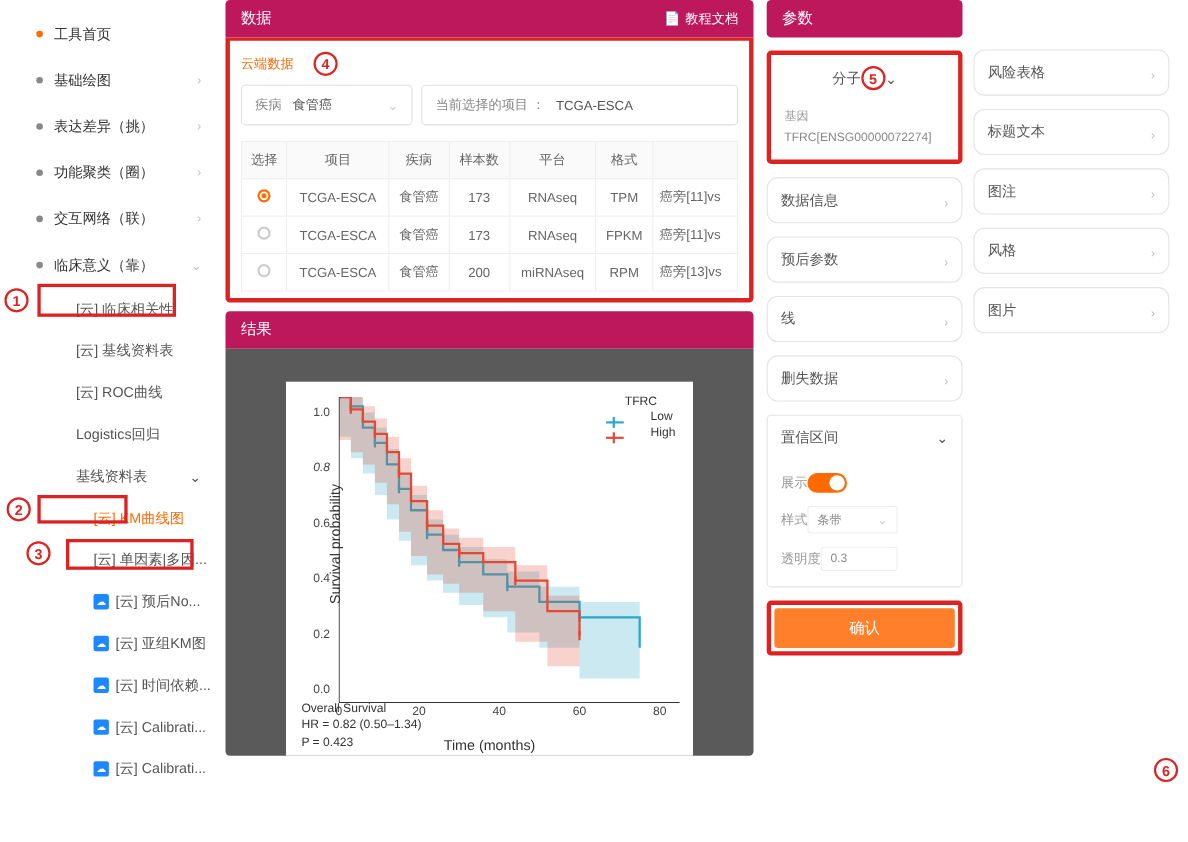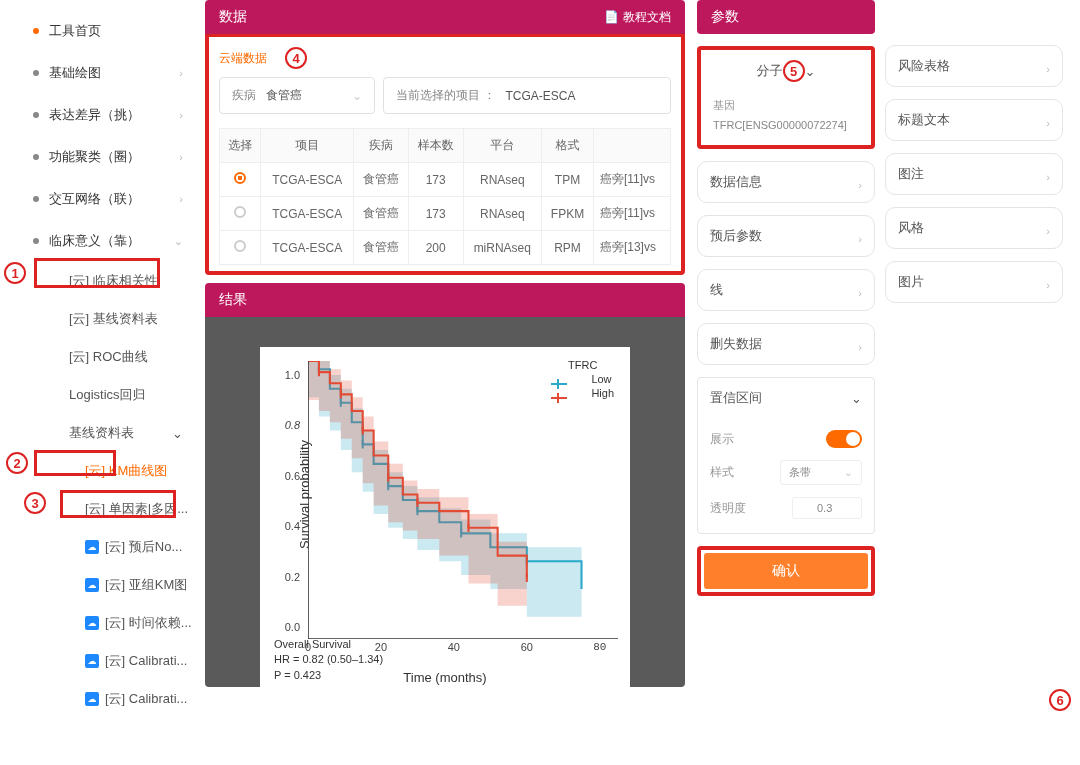--- a/index.html
+++ b/index.html
@@ -46,25 +46,25 @@
 .annot{position:absolute;left:14px;bottom:4px;font-size:11px;line-height:1.4;color:#333}
 .param-col{width:178px;display:flex;flex-direction:column;gap:12px}
 .param-box{border:1px solid #e4e4e4;border-radius:10px;padding:11px 12px;display:flex;justify-content:space-between;align-items:flex-end;color:#555;font-size:13px;cursor:pointer;background:#fff}
 .param-box .chev{color:#bbb;font-size:11px}
 .mol-box{border:4px solid #d22;border-radius:4px;padding:10px 12px 14px;background:#fff}
 .mol-top{display:flex;justify-content:center;align-items:center;padding-bottom:10px}
 .gene-lbl{font-size:11px;color:#999;margin-top:6px}
 .gene-val{font-size:11px;color:#888;margin-top:6px}
 .ci-box{border:1px solid #e4e4e4;border-radius:4px;padding:0 12px 14px;background:#fff}
 .ci-hd{display:flex;justify-content:space-between;align-items:center;padding:11px 0;color:#555}
-.ci-row{display:flex;justify-content:space-between;align-items:center;margin-top:12px;font-size:12px;color:#999}
+.ci-row{display:flex;align-items:center;margin-top:12px;font-size:12px;color:#999}
 .toggle{width:36px;height:18px;background:#ff6a00;border-radius:10px;position:relative;cursor:pointer}
 .toggle::after{content:"";position:absolute;right:2px;top:2px;width:14px;height:14px;background:#fff;border-radius:50%}
 .mini-select{border:1px solid #eee;border-radius:3px;padding:4px 8px;width:82px;display:flex;justify-content:space-between;align-items:center;font-size:11px;color:#888}
-.mini-input{border:1px solid #eee;border-radius:3px;padding:4px 24px;width:70px;font-size:11px;color:#888}
+.mini-input{border:1px solid #eee;border-radius:3px;padding:4px 8px;width:70px;font-size:11px;color:#888}
 .confirm-wrap{border:4px solid #d22;border-radius:4px;padding:3px}
 .confirm-btn{background:#ff7f2a;color:#fff;text-align:center;padding:9px 0;border-radius:3px;cursor:pointer;font-size:14px}
 .callout{position:absolute;width:22px;height:22px;border:2px solid #d22;border-radius:50%;color:#d22;font-size:13px;font-weight:bold;display:flex;align-items:center;justify-content:center;background:#fff;z-index:20}
 .red-frame{position:absolute;border:3px solid #d22;pointer-events:none;z-index:10}
 </style>
 </head>
 <body>
 
 <div class="layout">
 
@@ -272,21 +272,21 @@
                   <span>High</span>
                 </div>
               </div>
           </div>
           <div class="annot" id="annot">Overall Survival<br>HR = 0.82 (0.50–1.34)<br>P = 0.423</div>
           <div class="axis-x" id="xaxis">
               <div class="tick" style="left: 0%;">0</div>
               <div class="tick" style="left: 23.5294%;">20</div>
               <div class="tick" style="left: 47.0588%;">40</div>
               <div class="tick" style="left: 70.5882%;">60</div>
-              <div class="tick" style="left: 94.1176%; font-family: Liberation Mono, monospace;">80</div>
+              <div class="tick" style="left: 94.1176%;">80</div>
             </div>
           <div class="axis-x-label">Time (months)</div>
         </div>
       </div>
     </div>
 
     <div class="col-right" style="position:relative">
       <div class="param-col">
         <div class="panel-hd" style="border-radius:4px">
             <span>参数</span>

